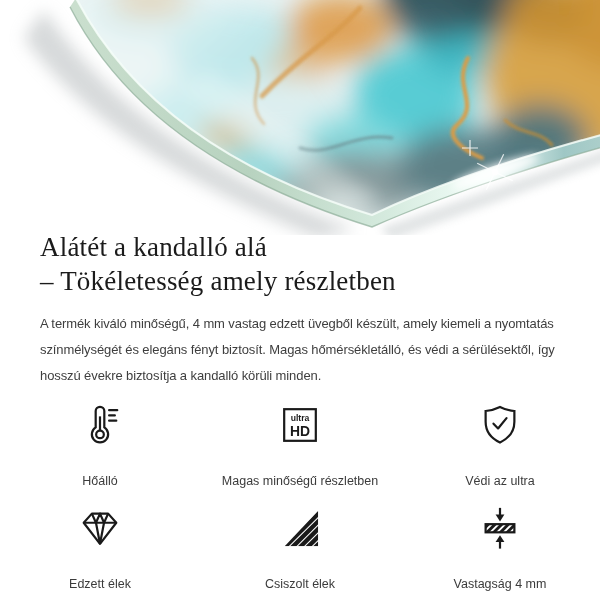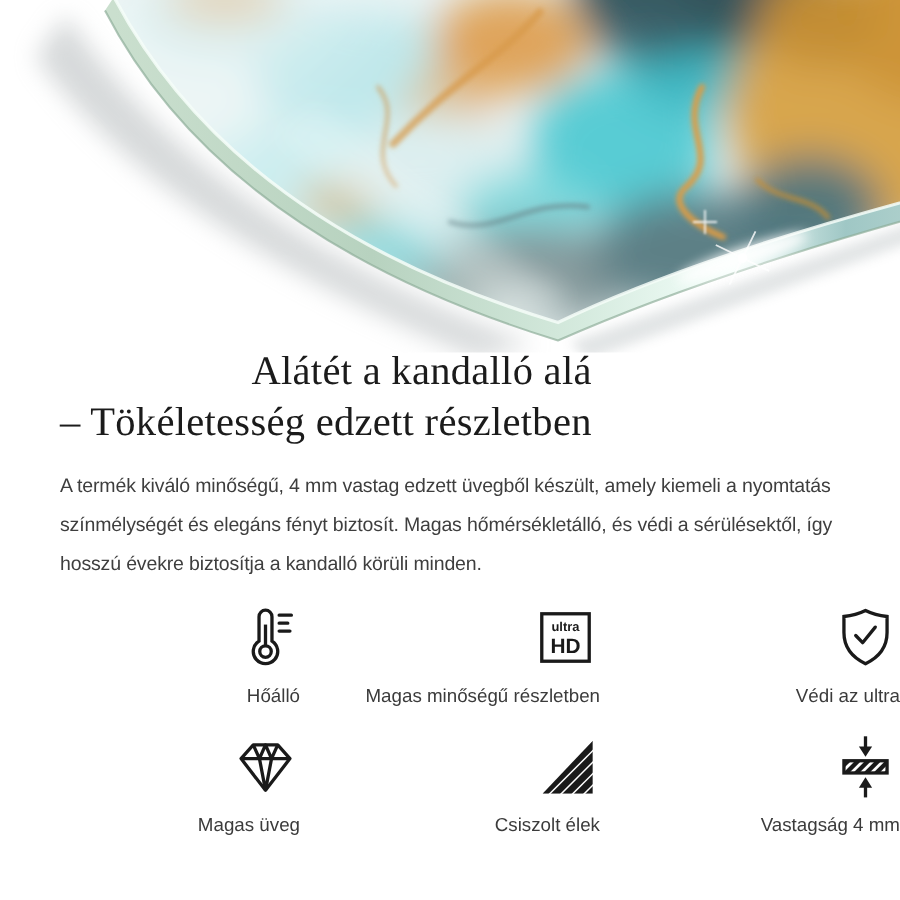--- a/index.html
+++ b/index.html
@@ -18,24 +18,24 @@
   }
   .desc{
     position:absolute;left:40px;top:311px;width:548px;
     font-size:13px;line-height:26px;letter-spacing:-0.1px;
     color:#3e3e3e;
   }
   .features{
     position:absolute;left:0;top:402px;width:600px;
     display:grid;grid-template-columns:repeat(3,1fr);row-gap:16px;
   }
-  .feature{display:flex;flex-direction:column;align-items:flex-end;}
+  .feature{display:flex;flex-direction:column;align-items:center;}
   .feature svg{width:46px;height:46px;display:block;}
   .feature-label{
-    margin-top:9px;font-size:12.5px;color:#3b3b3b;line-height:15px;text-align:center;
+    margin-top:26px;font-size:12.5px;color:#3b3b3b;line-height:15px;text-align:center;
   }
   .ic{stroke:#1a1a1a;fill:none;stroke-width:2.3;}
   .icf{fill:#1a1a1a;stroke:none;}
   .badge-top{font:700 9px "Liberation Sans",sans-serif;fill:#1a1a1a;}
   .badge-bottom{font:700 14.5px "Liberation Sans",sans-serif;fill:#1a1a1a;}
 </style>
 </head>
 <body>
 
 <div class="hero">
@@ -124,23 +124,23 @@
       <path d="M-14,-14 L14,14 M-14,14 L14,-14" stroke="#ffffff" stroke-width="1.2" opacity="0.8"></path>
       <circle r="3.2" fill="#ffffff"></circle>
     </g>
   </g>
   <g transform="translate(470,148) scale(0.4)" opacity="0.85">
     <path d="M-20,0 L20,0 M0,-20 L0,20" stroke="#ffffff" stroke-width="3" filter="url(#b2)"></path>
   </g>
 </svg>
 </div>
 
-<h1 class="title" style="margin:0;text-align:right;">
+<h1 class="title" style="margin:0;">
   <div>Alátét a kandalló alá</div>
-  <div>– Tökéletesség edzett részletben</div>
+  <div>– Tökéletesség amely részletben</div>
 </h1>
 
 <div class="desc">
   <div>A termék kiváló minőségű, 4 mm vastag edzett üvegből készült, amely kiemeli a nyomtatás</div>
   <div>színmélységét és elegáns fényt biztosít. Magas hőmérsékletálló, és védi a sérülésektől, így</div>
   <div>hosszú évekre biztosítja a kandalló körüli minden.</div>
 </div>
 
 <div class="features">
 
@@ -173,21 +173,21 @@
 
   <div class="feature">
     <svg viewBox="0 0 48 48">
       <g class="ic" stroke-width="2.1" stroke-linejoin="round">
         <path d="M7,18.5 L15.5,9 H32.5 L41,18.5 L24,40.5 Z"></path>
         <path d="M7,18.5 H41"></path>
         <path d="M15.5,9 L19.8,18.5 L24,9 L28.2,18.5 L32.5,9"></path>
         <path d="M19.8,18.5 L24,40.5 M28.2,18.5 L24,40.5"></path>
       </g>
     </svg>
-    <span class="feature-label">Magas üveg</span>
+    <span class="feature-label">Edzett élek</span>
   </div>
 
   <div class="feature">
     <svg viewBox="0 0 48 48">
       <defs>
           <clipPath id="triclip">
             <path d="M8,43 L43,43 L43,6 Z"></path>
           </clipPath>
         </defs>
       <g clip-path="url(#triclip)" stroke="#1a1a1a" stroke-width="4.6">

